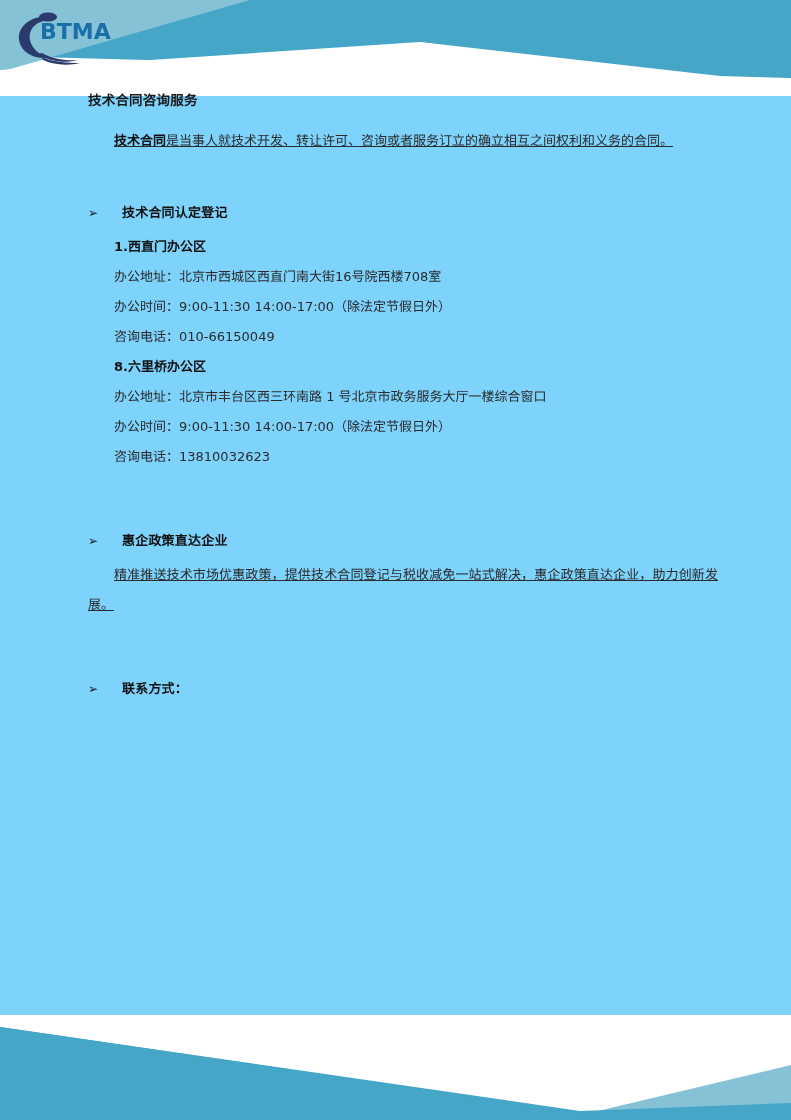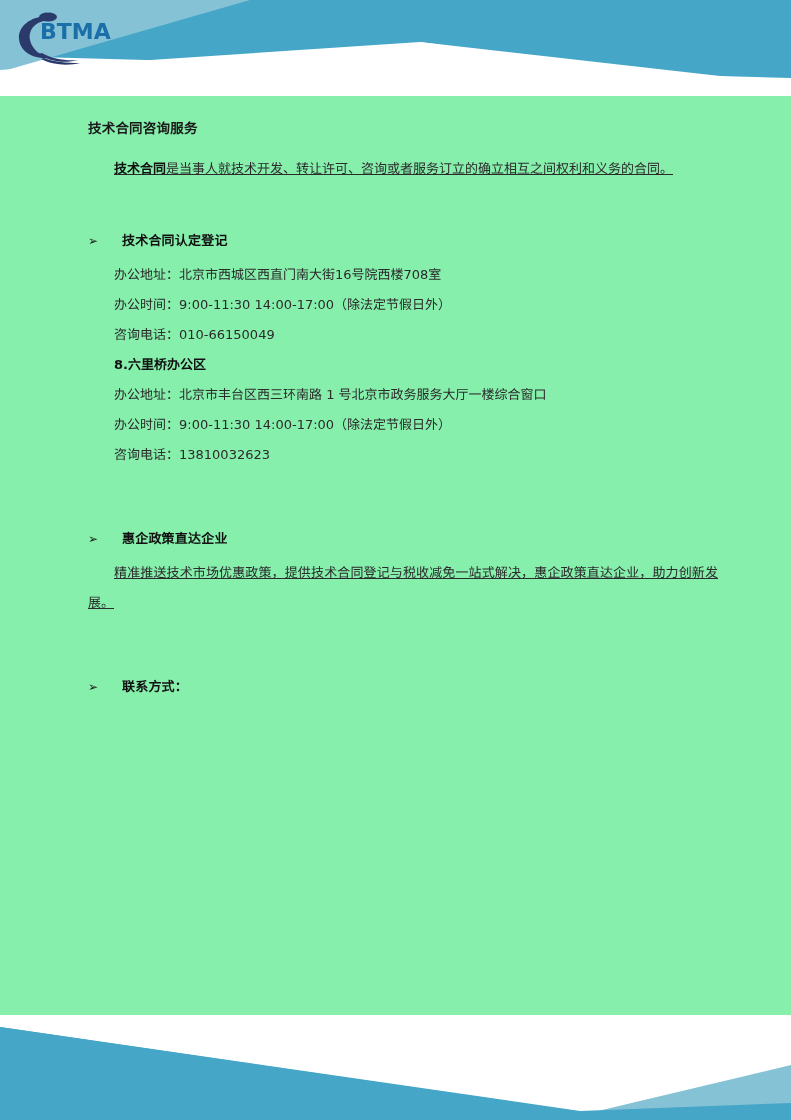--- a/index.html
+++ b/index.html
@@ -9,21 +9,21 @@
     background: #ffffff;
   }
   body {
     font-family: "DejaVu Sans", "Liberation Sans", sans-serif;
     color: #2b2b2b;
   }
   .page {
     position: relative;
     width: 791px;
     height: 1120px;
-    background: #86efac;
+    background: #7dd3fc;
     overflow: hidden;
     margin: 0 auto;
   }
 
   
   .header-banner {
     position: absolute;
     left: 0;
     top: 0;
     width: 791px;
@@ -52,21 +52,21 @@
     width: 791px;
     height: 105px;
     overflow: hidden;
   }
   .footer-banner svg { display: block; }
 
   
   .content {
     position: absolute;
     left: 88px;
-    top: 118px;
+    top: 90px;
     width: 630px;
   }
 
   .doc-title {
     font-size: 13.5px;
     font-weight: bold;
     line-height: 20px;
     letter-spacing: 0.2px;
     margin: 0 0 16px 0;
     color: #1a1a1a;
@@ -170,20 +170,21 @@
     <div class="gap-md"></div>
 
     <div class="section-head">
       <span class="bullet">➢</span>
       <span class="head-text">技术合同认定登记</span>
     </div>
 
 
 
 
+    <div class="sub-head">1.西直门办公区</div>
     <div class="field-line">
       <span>办公地址：</span><span>北京市西城区西直门南大街16号院西楼708室</span>
     </div>
     <div class="field-line">
       <span>办公时间：</span><span>9:00-11:30 14:00-17:00（除法定节假日外）</span>
     </div>
     <div class="field-line">
       <span>咨询电话：</span><span>010-66150049</span>
     </div>
 

